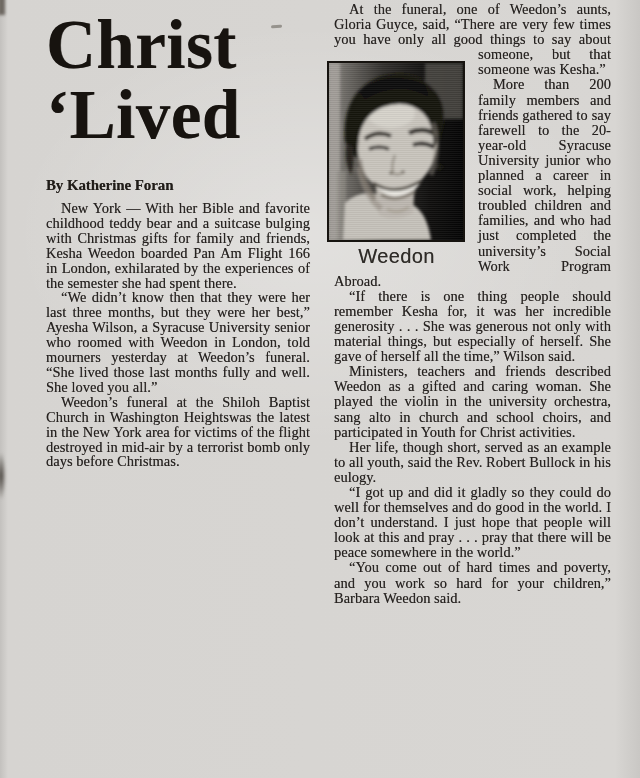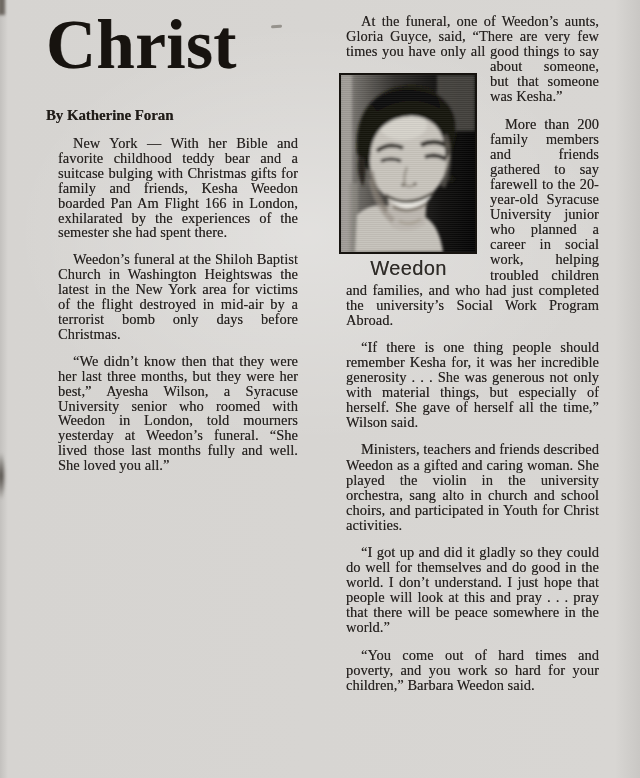--- a/index.html
+++ b/index.html
@@ -19,21 +19,21 @@
   .col-left  { left:46px; top:10px;  width:264px; }
   .col-right { left:334px; top:2px;  width:277px; }
   .body-text {
     font-size:14.3px;
     letter-spacing:0.1px;
     text-shadow:0.2px 0.2px 0.35px rgba(30,26,22,0.55);
     hyphens:auto; -webkit-hyphens:auto;
   }
   .col-left .body-text  { line-height:14.9px; }
   .col-right.body-text  { line-height:15.1px; }
-  .para { margin:12px; text-indent:15px; text-align:justify; }
+  .para { margin:0; text-indent:15px; text-align:justify; }
   
   .headline {
     margin:0; text-align:left;
     font-size:69px; line-height:70px; font-weight:bold;
     letter-spacing:0.5px; color:#17130f;
     text-shadow:0.4px 0.4px 0.6px rgba(20,16,12,0.5);
   }
   .headline .hl { display:block; }
   .byline {
     margin-top:26px; margin-bottom:7px;
@@ -78,26 +78,27 @@
 
 <div class="page">
 
   <div class="artifact art-dash"></div>
   <div class="artifact art-corner"></div>
   <div class="artifact art-smudge"></div>
 
   <div class="col col-left">
     <h1 class="headline">
       <span class="hl">Christ</span>
+      <span class="hl">‘Lived</span>
     </h1>
     <div class="byline">By Katherine Foran</div>
     <div class="body-text">
       <p class="para">New York — With her Bible and favorite childhood teddy bear and a suitcase bulging with Christmas gifts for family and friends, Kesha Weedon boarded Pan Am Flight 166 in London, exhilarated by the experiences of the semester she had spent there.</p>
+      <p class="para">“We didn’t know then that they were her last three months, but they were her best,” Ayesha Wilson, a Syracuse University senior who roomed with Weedon in London, told mourners yesterday at Weedon’s funeral. “She lived those last months fully and well. She loved you all.”</p>
       <p class="para">Weedon’s funeral at the Shiloh Baptist Church in Washington Heightswas the latest in the New York area for victims of the flight destroyed in mid-air by a terrorist bomb only days before Christmas.</p>
-      <p class="para">“We didn’t know then that they were her last three months, but they were her best,” Ayesha Wilson, a Syracuse University senior who roomed with Weedon in London, told mourners yesterday at Weedon’s funeral. “She lived those last months fully and well. She loved you all.”</p>
     </div>
   </div>
 
   <div class="col col-right body-text">
     <p class="para">
       <span>At the funeral, one of Weedon’s aunts, Gloria Guyce, said, “There are very few times you have only all good</span>
       <span class="photo-block">
         <span class="photo-frame">
           <svg width="134" height="177" viewBox="0 0 134 177" xmlns="http://www.w3.org/2000/svg">
             <defs>
@@ -142,17 +143,18 @@
             </g>
           </svg>
         </span>
         <span class="photo-caption">Weedon</span>
       </span>
       <span>things to say about someone, but that someone was Kesha.”</span>
     </p>
     <p class="para">More than 200 family members and friends gathered to say farewell to the 20-year-old Syracuse University junior who planned a career in social work, helping troubled children and families, and who had just completed the university’s Social Work Program Abroad.</p>
     <p class="para">“If there is one thing people should remember Kesha for, it was her incredible generosity . . . She was generous not only with material things, but especially of herself. She gave of herself all the time,” Wilson said.</p>
     <p class="para">Ministers, teachers and friends described Weedon as a gifted and caring woman. She played the violin in the university orchestra, sang alto in church and school choirs, and participated in Youth for Christ activities.</p>
+    <p class="para">Her life, though short, served as an example to all youth, said the Rev. Robert Bullock in his eulogy.</p>
     <p class="para">“I got up and did it gladly so they could do well for themselves and do good in the world. I don’t understand. I just hope that people will look at this and pray . . . pray that there will be peace somewhere in the world.”</p>
     <p class="para">“You come out of hard times and poverty, and you work so hard for your children,” Barbara Weedon said.</p>
   </div>
 
 </div>
 
 </body></html>

